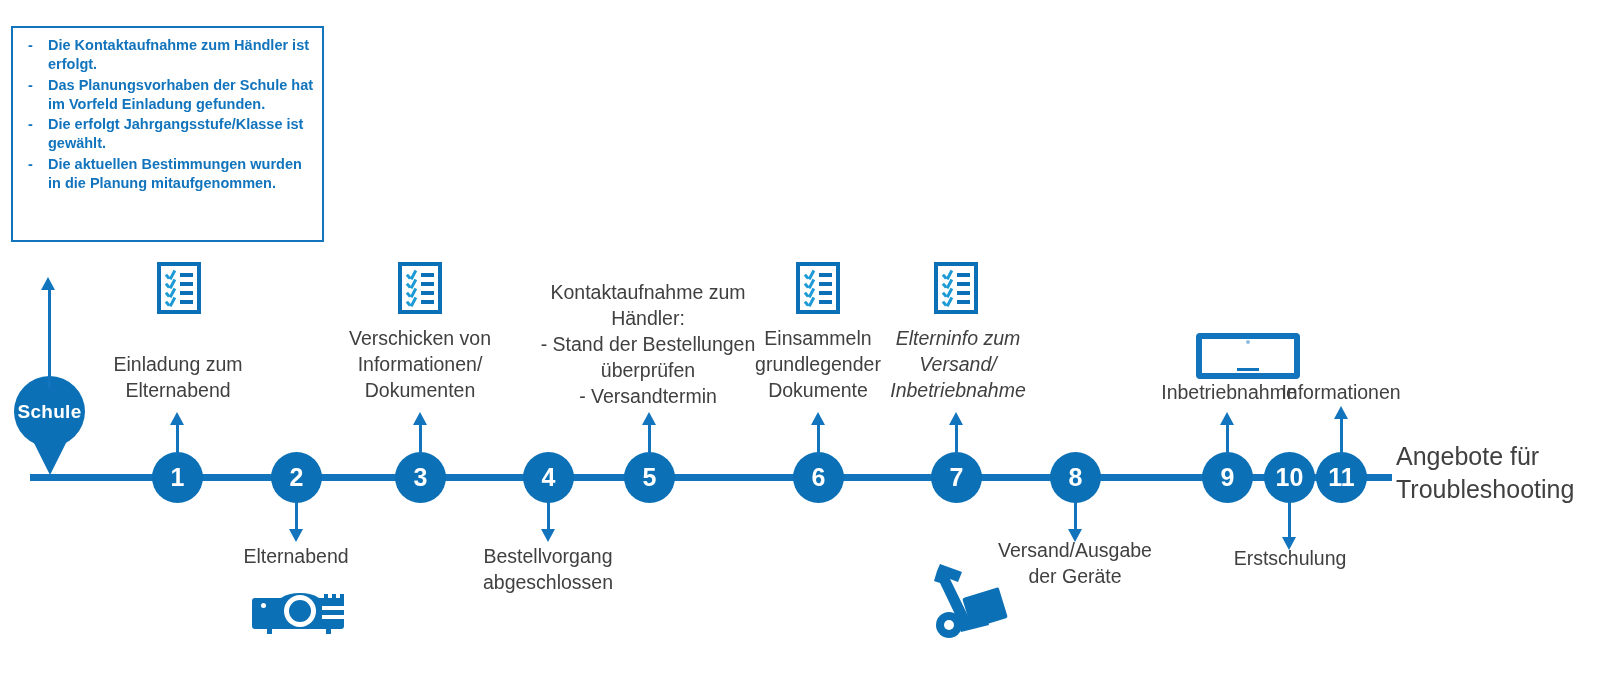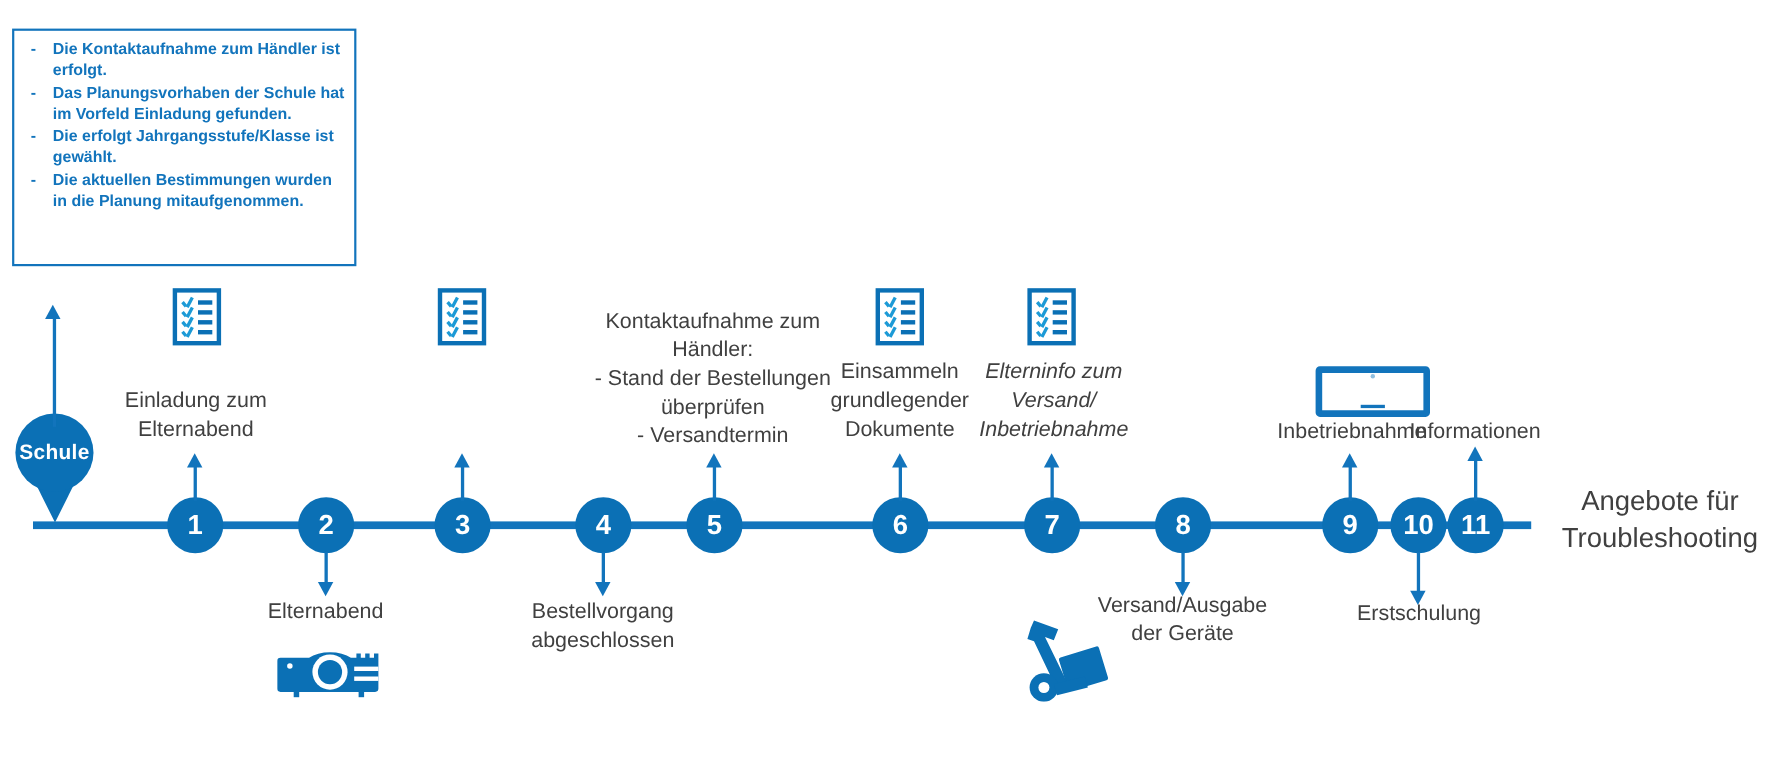--- a/index.html
+++ b/index.html
@@ -215,21 +215,21 @@
     height: 4px;
     border-radius: 50%;
     background: #8fbfe0;
   }
 
   .trailing-label {
     position: absolute;
     color: #404040;
     font-size: 25px;
     line-height: 1.3;
-    text-align: center;
+    text-align: left;
     white-space: pre-line;
   }
 </style>
 </head>
 <body>
 
 <div id="stage">
 
   <div id="callout">
     <ul>
@@ -303,20 +303,23 @@
     <rect x="70" y="31" width="22" height="4" fill="#ffffff"></rect>
     <rect x="15" y="44" width="5" height="6" fill="#0B70B5"></rect>
     <rect x="74" y="44" width="5" height="6" fill="#0B70B5"></rect>
   </svg>
 
   <div class="node" style="left:395px; top:452px;">
     <span>3</span>
   </div>
   <div class="conn" style="left:419px; top:423px; height:32px;"></div>
   <div class="arrowhead up" style="left:413px; top:412px;"></div>
+  <div class="label" style="left:337px; top:326px; width:166px;">Verschicken von
+Informationen/
+Dokumenten</div>
   <div class="icon checklist" style="left:398px; top:262px; width:44px; height:52px;">
     <div class="row">
         <span class="tick"></span>
         <span class="bar"></span>
       </div>
     <div class="row">
         <span class="tick"></span>
         <span class="bar"></span>
       </div>
     <div class="row">

